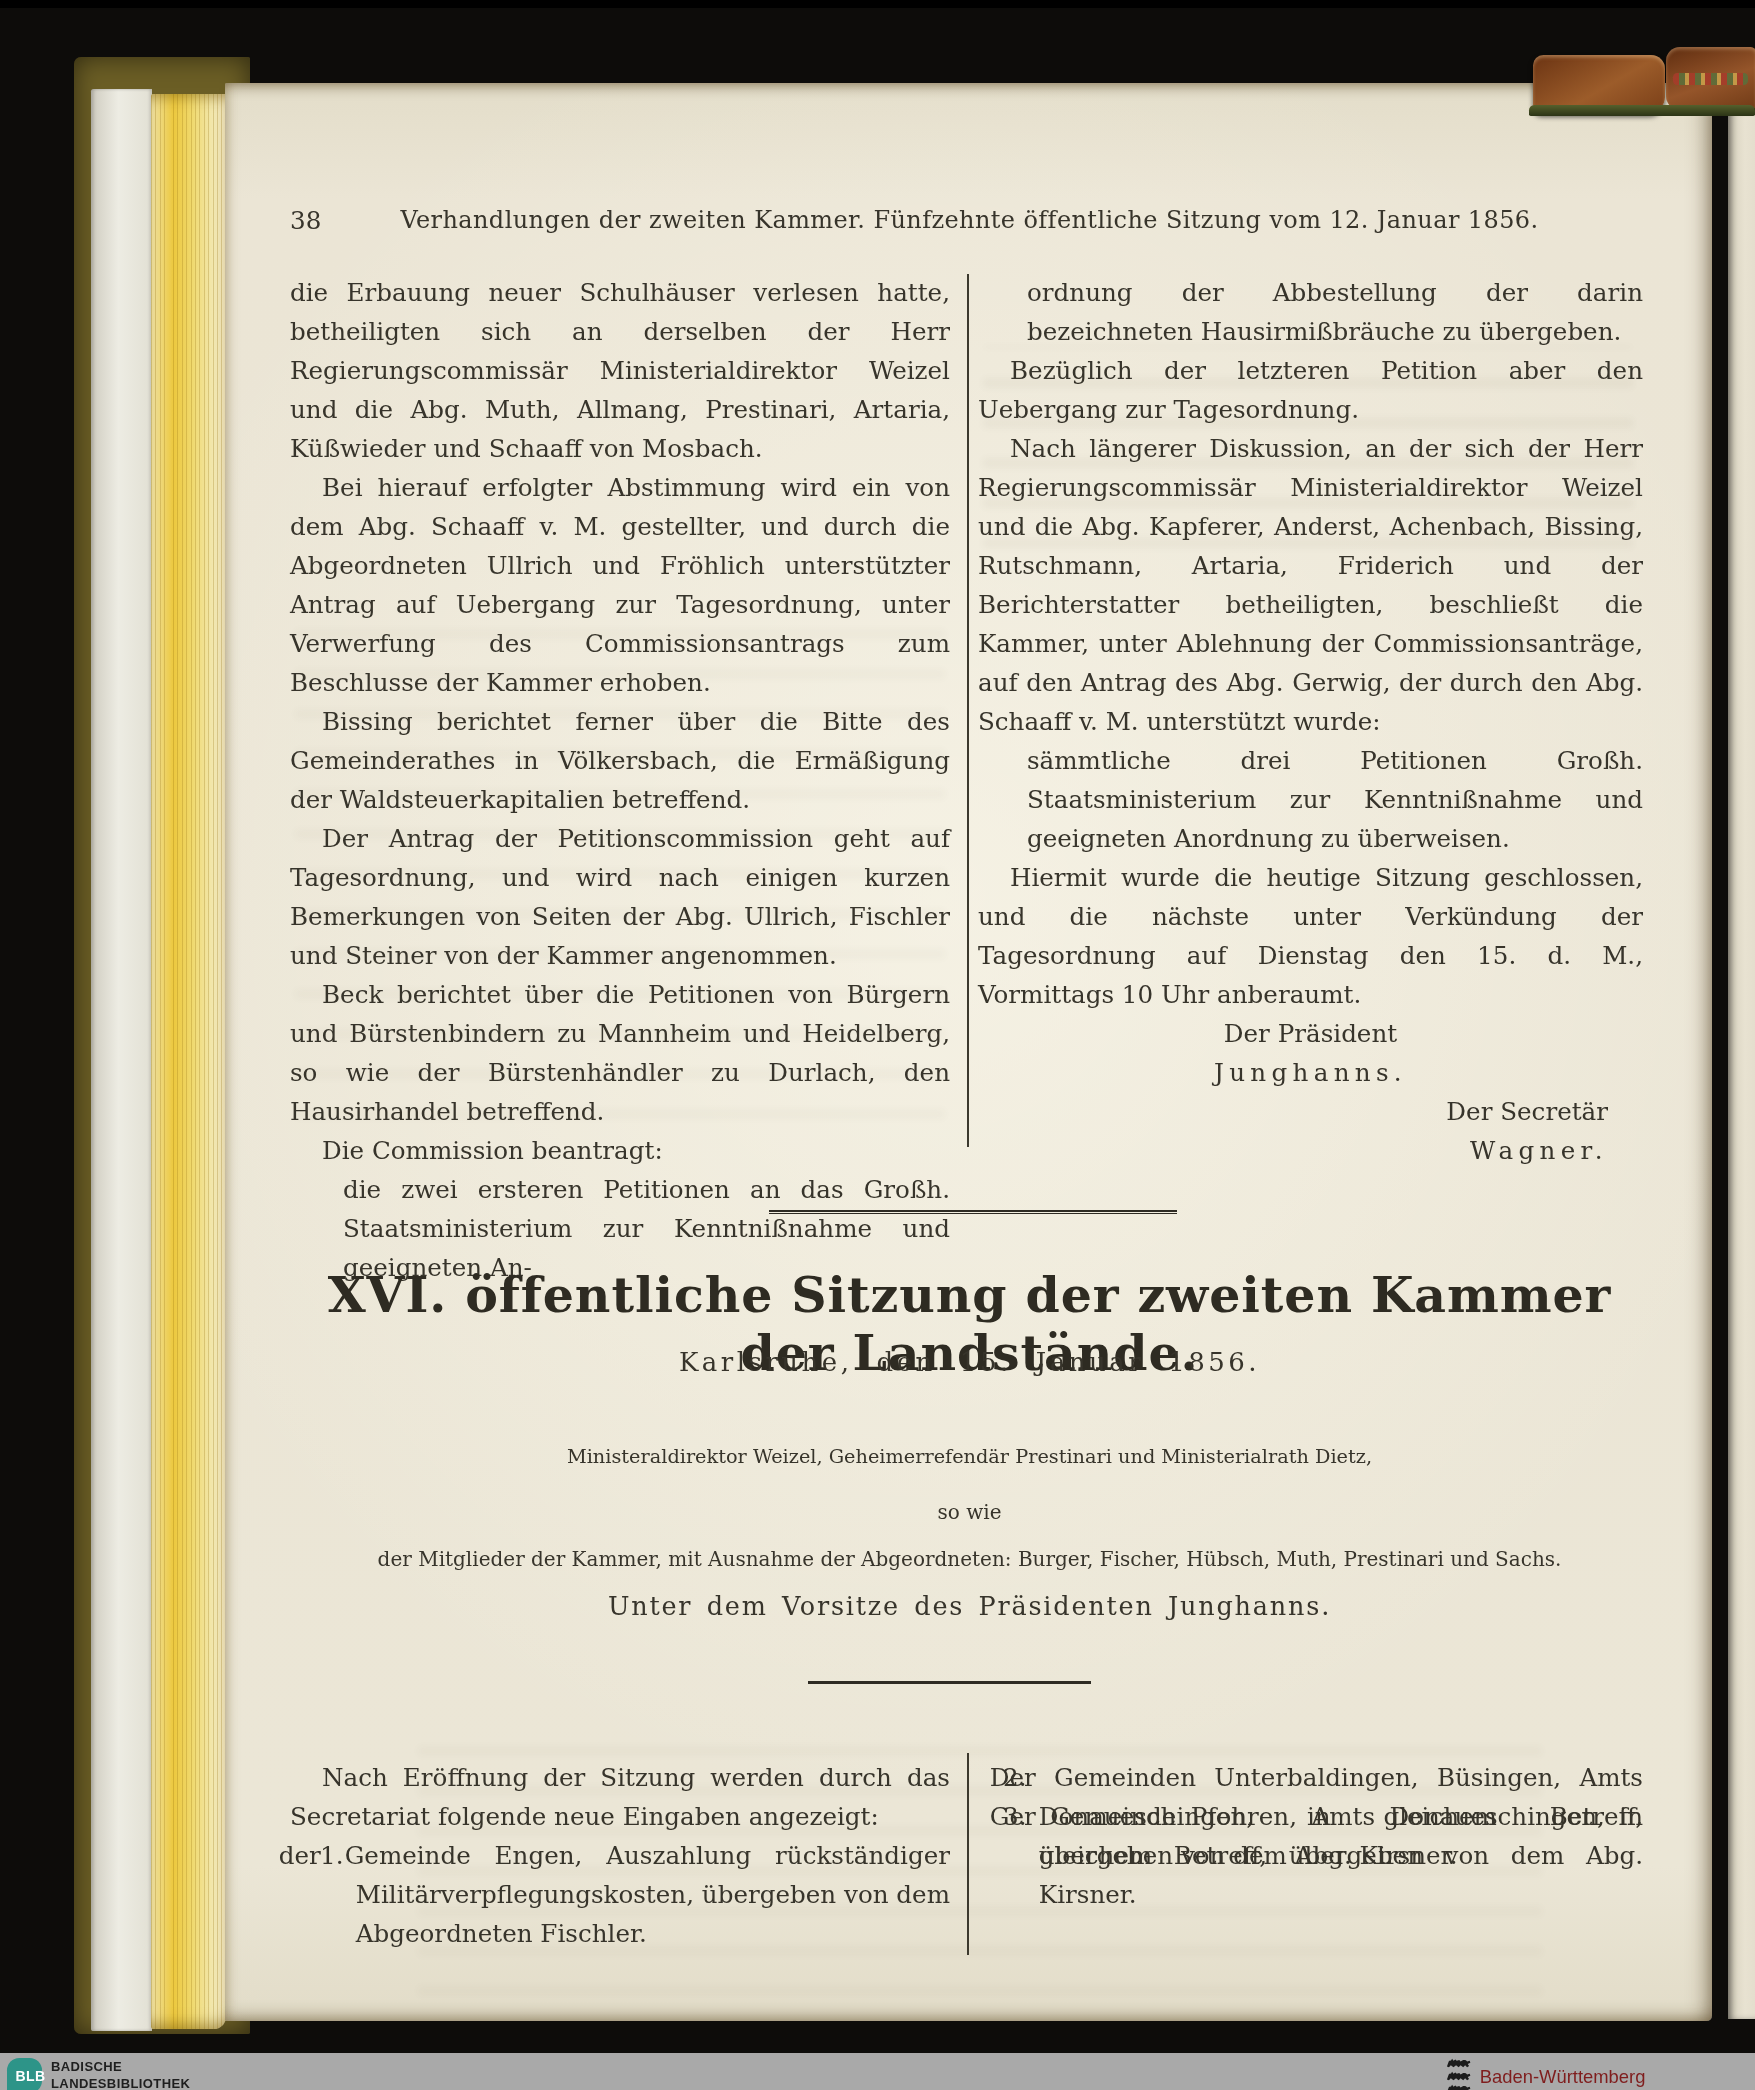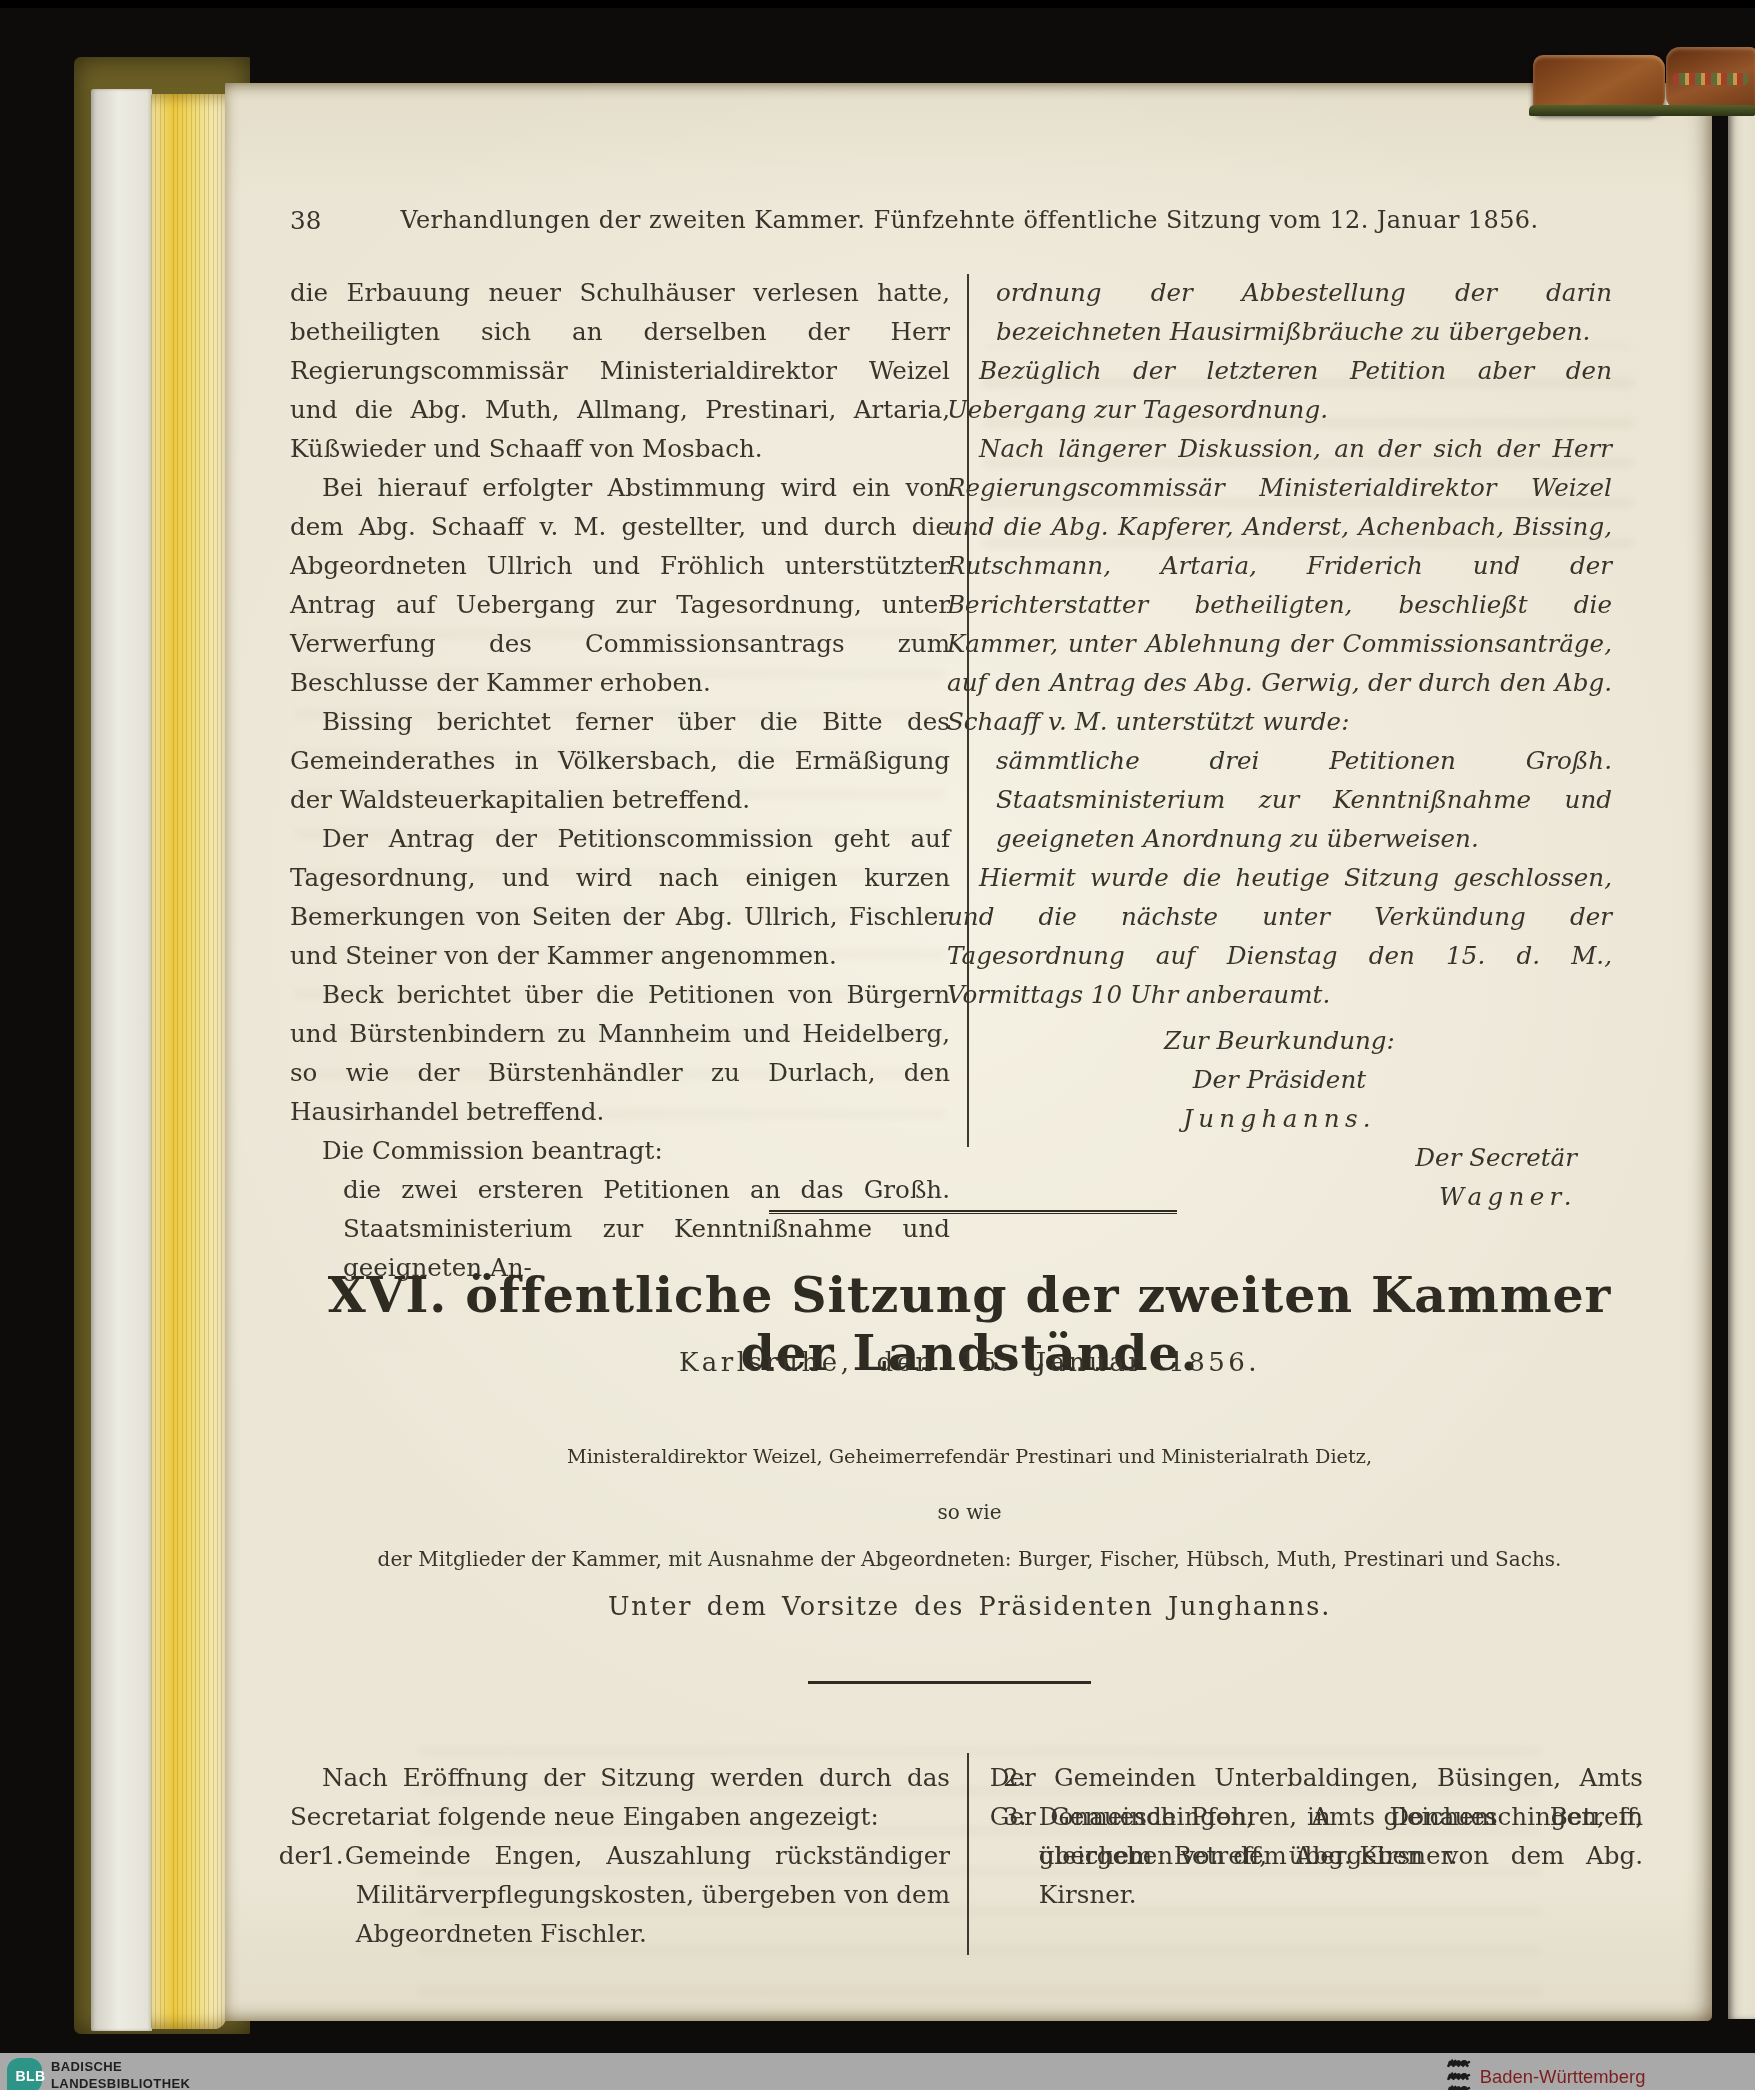--- a/index.html
+++ b/index.html
@@ -80,21 +80,21 @@
     background:linear-gradient(to bottom,#55602c,#2c3416);
     border-radius:5.3px 5.3px 1.8px 1.8px;
   }
 
   
   .pnum { left:65px; top:123px; font-size:24.6px; }
   .ptitle { left:53px; top:123px; width:1383px; text-align:center; font-size:24px; letter-spacing:0.4px; }
 
   .coltext p { position:static; margin:0; font-size:24.6px; line-height:39px; text-align:justify; }
   .col-l { left:65px;  top:190px; width:660px; }
-  .col-r { left:722px; top:190px; width:665px;font-style:italic; }
+  .col-r { left:753px; top:190px; width:665px; }
   .vrule  { left:742px; top:191px;  width:1.8px; height:873px; background:#3c392e; }
   .vrule2 { left:742px; top:1670px; width:1.8px; height:202px; background:#3c392e; }
   .ind { text-indent:32px; }
   .pet { padding-left:53px; }
   .cont { padding-left:49px; }
   .sig-c { text-align:center !important; }
   .sig-r { text-align:right !important; padding-right:35px; }
   .spname { letter-spacing:5.3px; }
   .siggap { margin-top:7px !important; }
 
@@ -166,21 +166,20 @@
     </div>
 
     <div class="vrule"></div>
 
     <div class="coltext col-r">
       <p class="cont">ordnung der Abbestellung der darin bezeichneten Hausirmißbräuche zu übergeben.</p>
       <p class="ind">Bezüglich der letzteren Petition aber den Uebergang zur Tagesordnung.</p>
       <p class="ind">Nach längerer Diskussion, an der sich der Herr Regierungscommissär Ministerialdirektor Weizel und die Abg. Kapferer, Anderst, Achenbach, Bissing, Rutschmann, Artaria, Friderich und der Berichterstatter betheiligten, beschließt die Kammer, unter Ablehnung der Commissionsanträge, auf den Antrag des Abg. Gerwig, der durch den Abg. Schaaff v. M. unterstützt wurde:</p>
       <p class="cont">sämmtliche drei Petitionen Großh. Staatsministerium zur Kenntnißnahme und geeigneten Anordnung zu überweisen.</p>
       <p class="ind">Hiermit wurde die heutige Sitzung geschlossen, und die nächste unter Verkündung der Tagesordnung auf Dienstag den 15. d. M., Vormittags 10 Uhr anberaumt.</p>
-      <p class="sig-c siggap">Zur Beurkundung:</p>
       <p class="sig-c">Der Präsident</p>
       <p class="sig-c spname">Junghanns.</p>
       <p class="sig-r">Der Secretär</p>
       <p class="sig-r spname">Wagner.</p>
     </div>
 
     <div class="rule1"></div>
 
     <div class="cwrap h16">XVI. öffentliche Sitzung der zweiten Kammer der Landstände.</div>
     <div class="cwrap dline">Karlsruhe, den 15. Januar 1856.</div>

